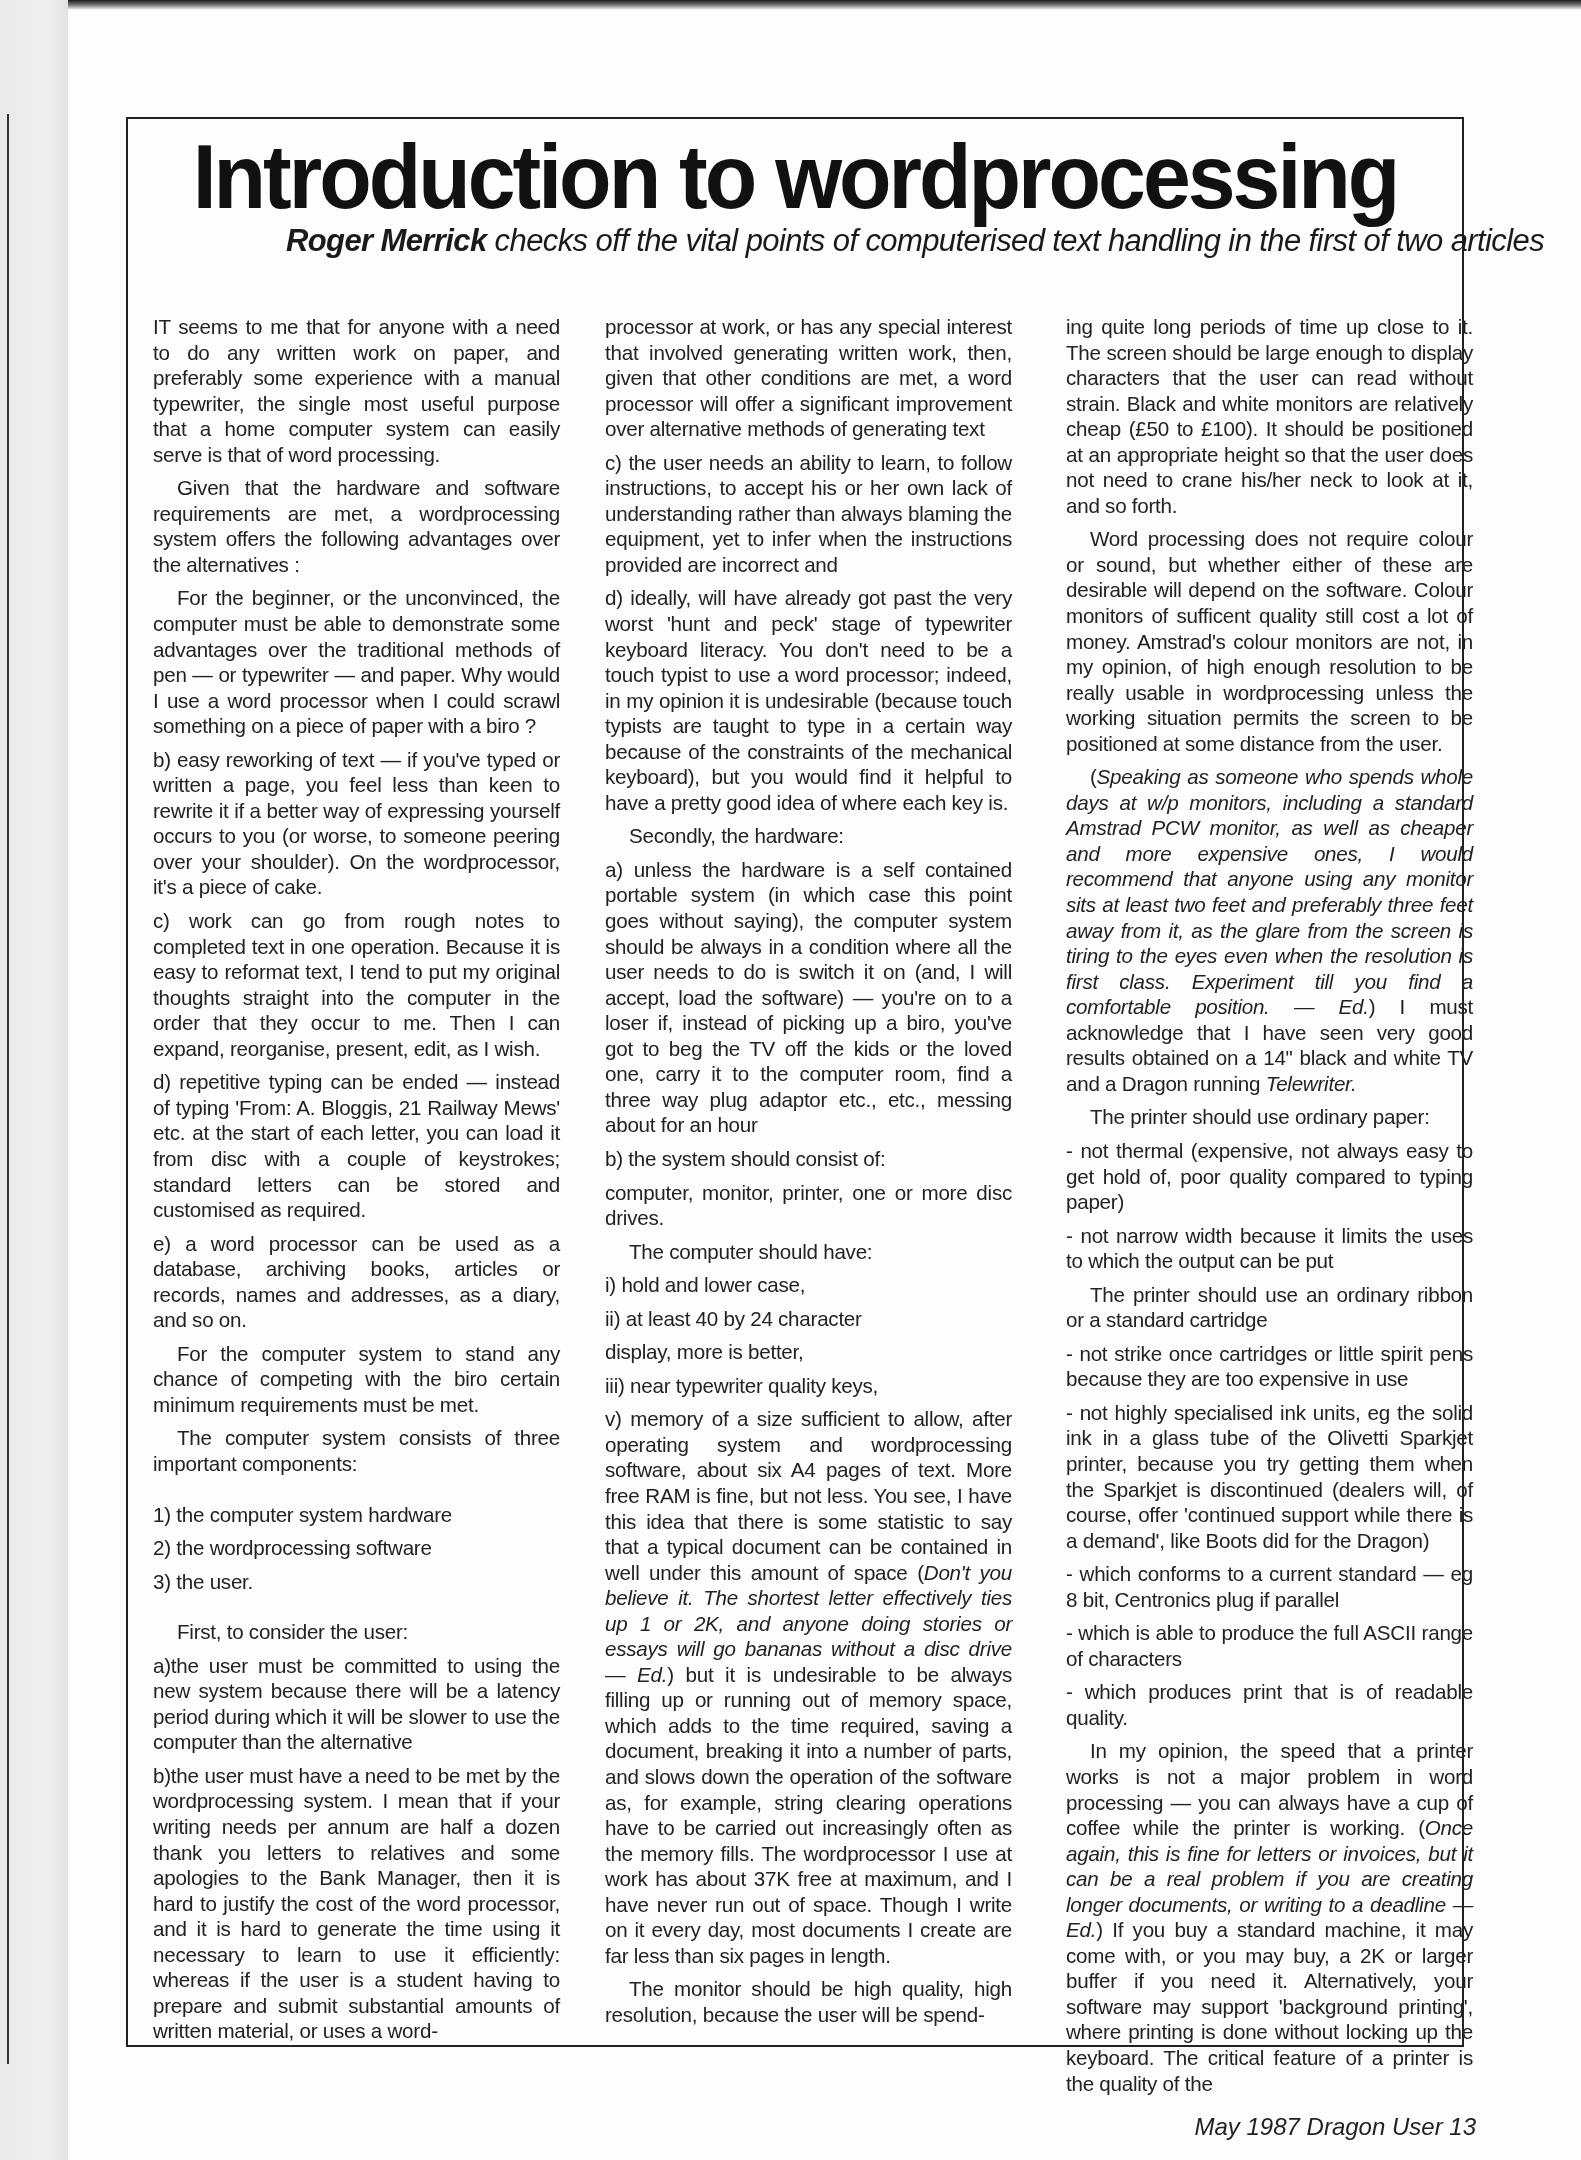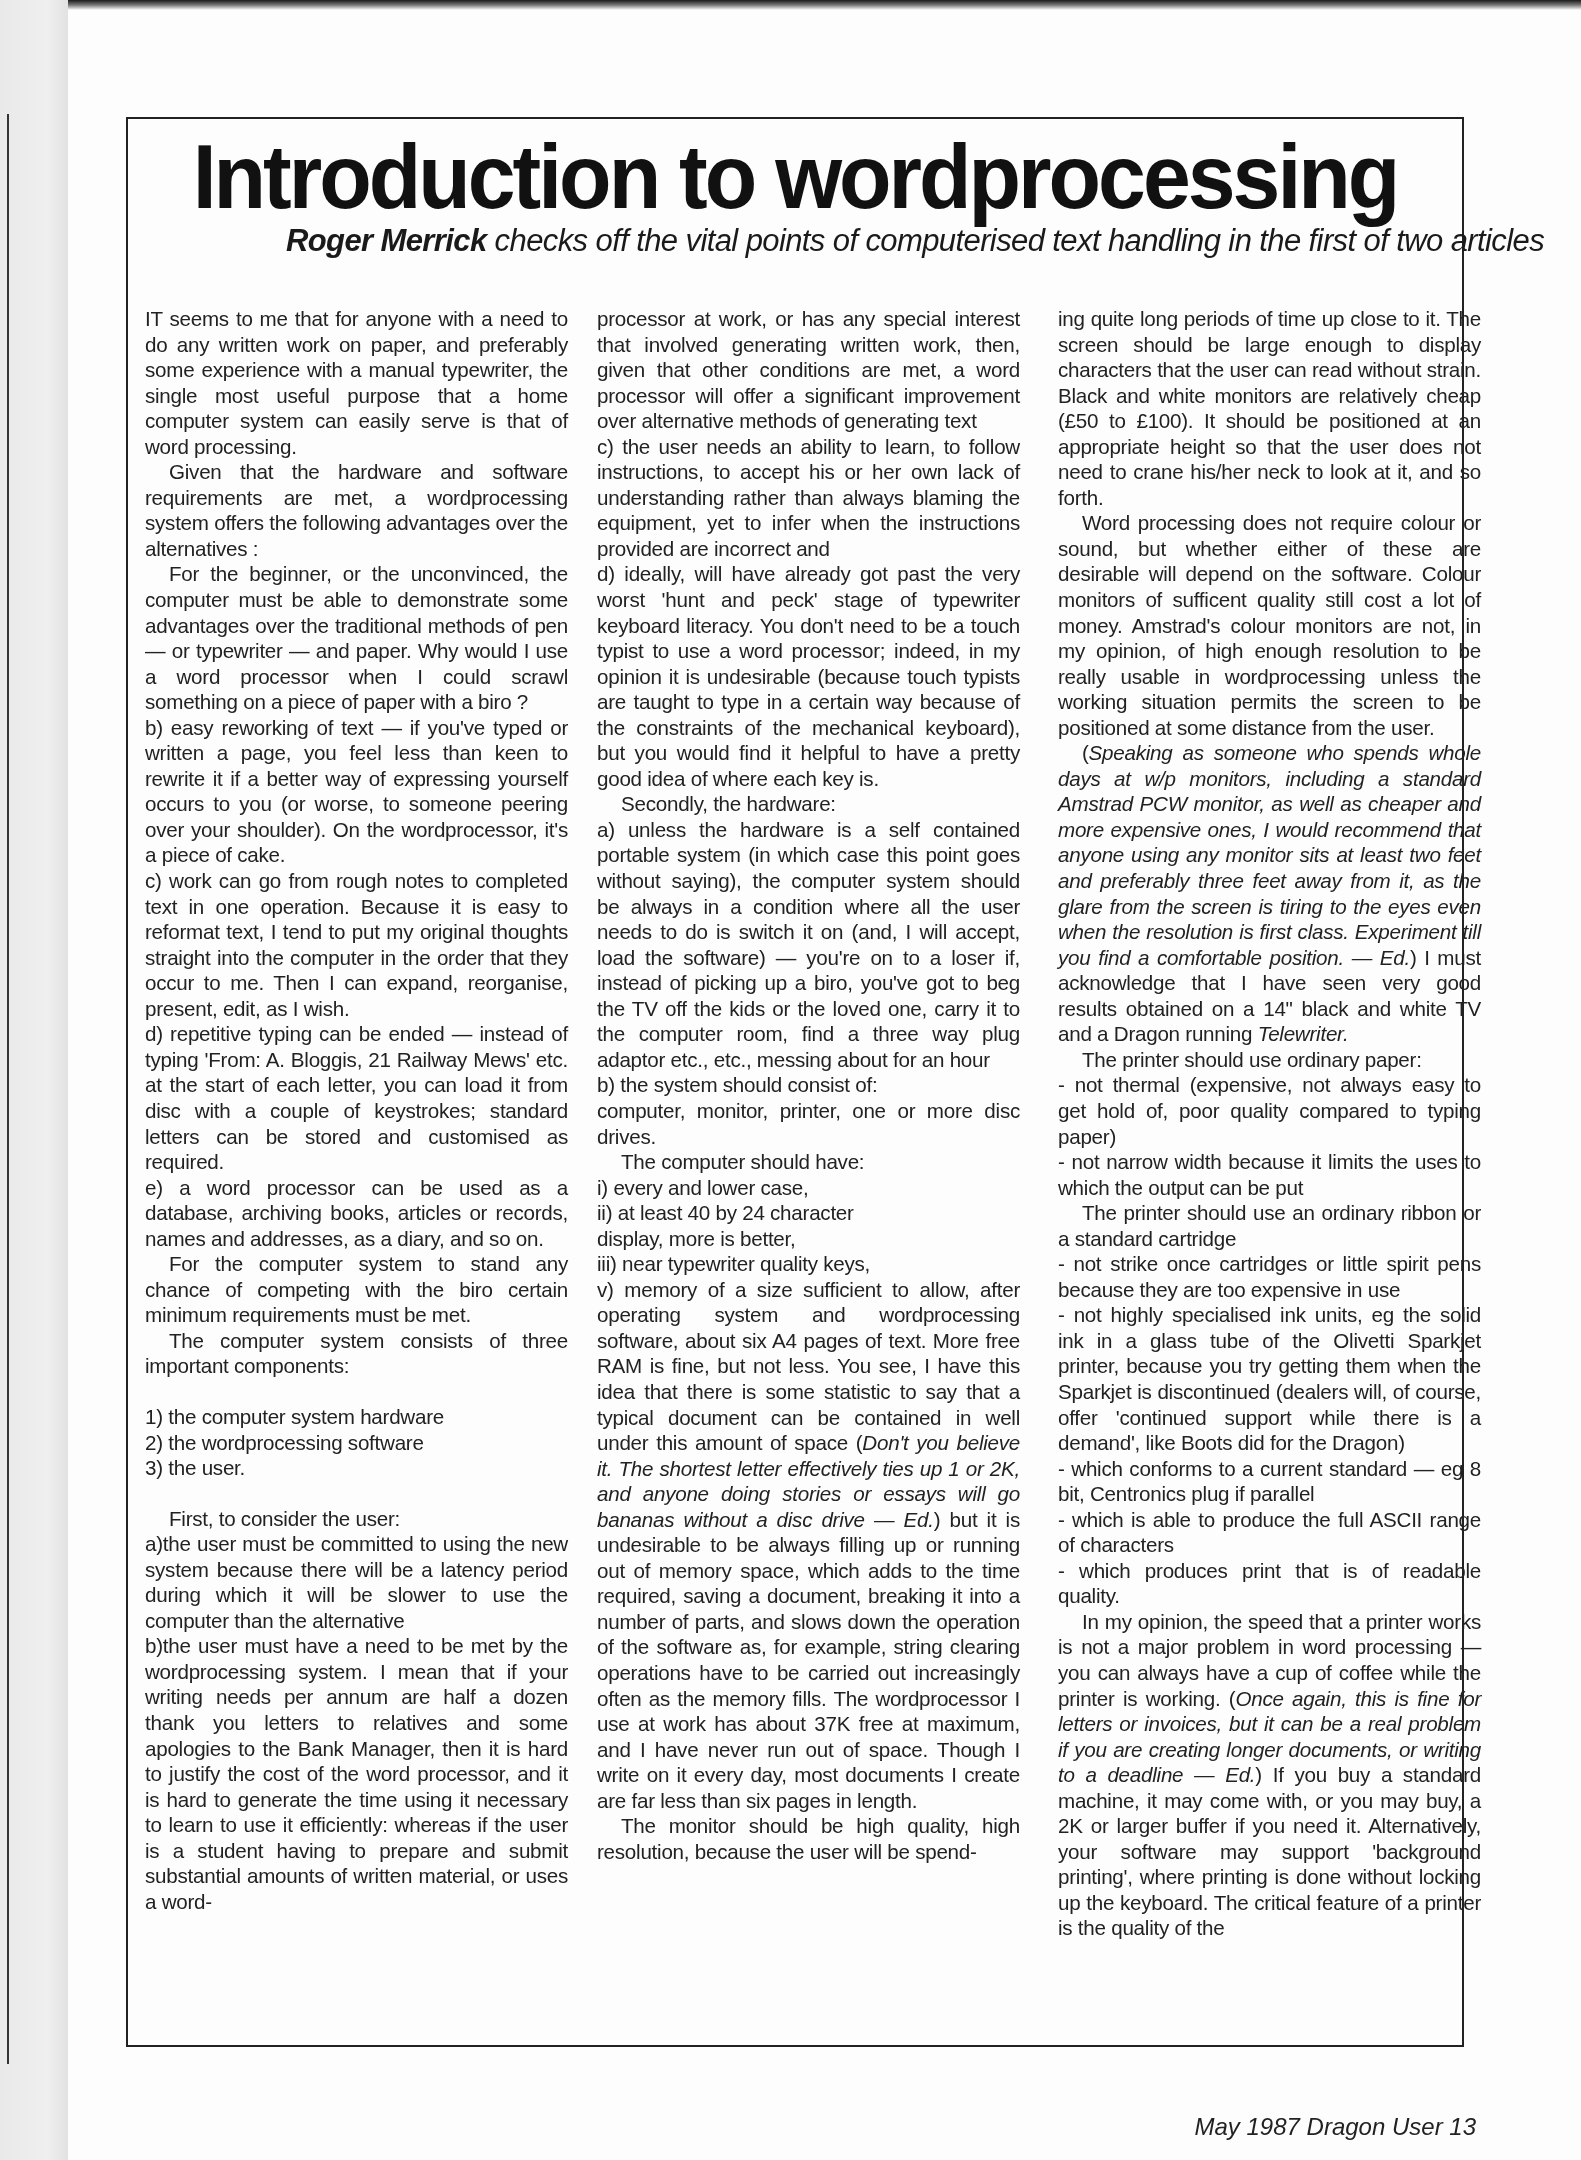--- a/index.html
+++ b/index.html
@@ -38,21 +38,21 @@
     position:absolute; left:126px; top:222px; width:1578px; text-align:center;
     font-style:italic; font-size:31px; line-height:37px; color:#1a1a1a;
     letter-spacing:-0.6px;
   }
   .standfirst b { font-weight:bold; }
   .col {
     position:absolute; top:306px; width:423px;
     font-size:20.6px; line-height:25.55px; text-align:justify; color:#222;
     letter-spacing:-0.25px;
   }
-  .col p { margin:0; }
+  .col p { margin:8px; }
   .col p.ind { text-indent:24px; }
   .col p.gap { margin-top:25px; }
   .col1 { left:145px; }
   .col2 { left:597px; }
   .col3 { left:1058px; }
   .col i { font-style:italic; }
   .footer {
     position:absolute; right:105px; top:2113px;
     font-size:24px; color:#222;font-style:italic;
   }
@@ -89,21 +89,21 @@
   </div>
 <div class="col col2">
     <p><span>processor at work, or has any special interest that involved generating written work, then, given that other conditions are met, a word processor will offer a significant improvement over alternative methods of generating text</span></p>
     <p><span>c) the user needs an ability to learn, to follow instructions, to accept his or her own lack of understanding rather than always blaming the equipment, yet to infer when the instructions provided are incorrect and</span></p>
     <p><span>d) ideally, will have already got past the very worst 'hunt and peck' stage of typewriter keyboard literacy. You don't need to be a touch typist to use a word processor; indeed, in my opinion it is undesirable (because touch typists are taught to type in a certain way because of the constraints of the mechanical keyboard), but you would find it helpful to have a pretty good idea of where each key is.</span></p>
     <p class="ind"><span>Secondly, the hardware:</span></p>
     <p><span>a) unless the hardware is a self contained portable system (in which case this point goes without saying), the computer system should be always in a condition where all the user needs to do is switch it on (and, I will accept, load the software) — you're on to a loser if, instead of picking up a biro, you've got to beg the TV off the kids or the loved one, carry it to the computer room, find a three way plug adaptor etc., etc., messing about for an hour</span></p>
     <p><span>b) the system should consist of:</span></p>
     <p><span>computer, monitor, printer, one or more disc drives.</span></p>
     <p class="ind"><span>The computer should have:</span></p>
-    <p><span>i) every and lower case,</span></p>
+    <p><span>i) hold and lower case,</span></p>
     <p><span>ii) at least 40 by 24 character</span></p>
     <p><span>display, more is better,</span></p>
     <p><span>iii) near typewriter quality keys,</span></p>
     <p><span>v) memory of a size sufficient to allow, after operating system and wordprocessing software, about six A4 pages of text. More free RAM is fine, but not less. You see, I have this idea that there is some statistic to say that a typical document can be contained in well under this amount of space (</span><i>Don't you believe it. The shortest letter effectively ties up 1 or 2K, and anyone doing stories or essays will go bananas without a disc drive — Ed.</i><span>) but it is undesirable to be always filling up or running out of memory space, which adds to the time required, saving a document, breaking it into a number of parts, and slows down the operation of the software as, for example, string clearing operations have to be carried out increasingly often as the memory fills. The wordprocessor I use at work has about 37K free at maximum, and I have never run out of space. Though I write on it every day, most documents I create are far less than six pages in length.</span></p>
     <p class="ind"><span>The monitor should be high quality, high resolution, because the user will be spend-</span></p>
   </div>
 <div class="col col3">
     <p><span>ing quite long periods of time up close to it. The screen should be large enough to display characters that the user can read without strain. Black and white monitors are relatively cheap (£50 to £100). It should be positioned at an appropriate height so that the user does not need to crane his/her neck to look at it, and so forth.</span></p>
     <p class="ind"><span>Word processing does not require colour or sound, but whether either of these are desirable will depend on the software. Colour monitors of sufficent quality still cost a lot of money. Amstrad's colour monitors are not, in my opinion, of high enough resolution to be really usable in wordprocessing unless the working situation permits the screen to be positioned at some distance from the user.</span></p>
     <p class="ind"><span>(</span><i>Speaking as someone who spends whole days at w/p monitors, including a standard Amstrad PCW monitor, as well as cheaper and more expensive ones, I would recommend that anyone using any monitor sits at least two feet and preferably three feet away from it, as the glare from the screen is tiring to the eyes even when the resolution is first class. Experiment till you find a comfortable position. — Ed.</i><span>) I must acknowledge that I have seen very good results obtained on a 14" black and white TV and a Dragon running </span><i>Telewriter.</i></p>

